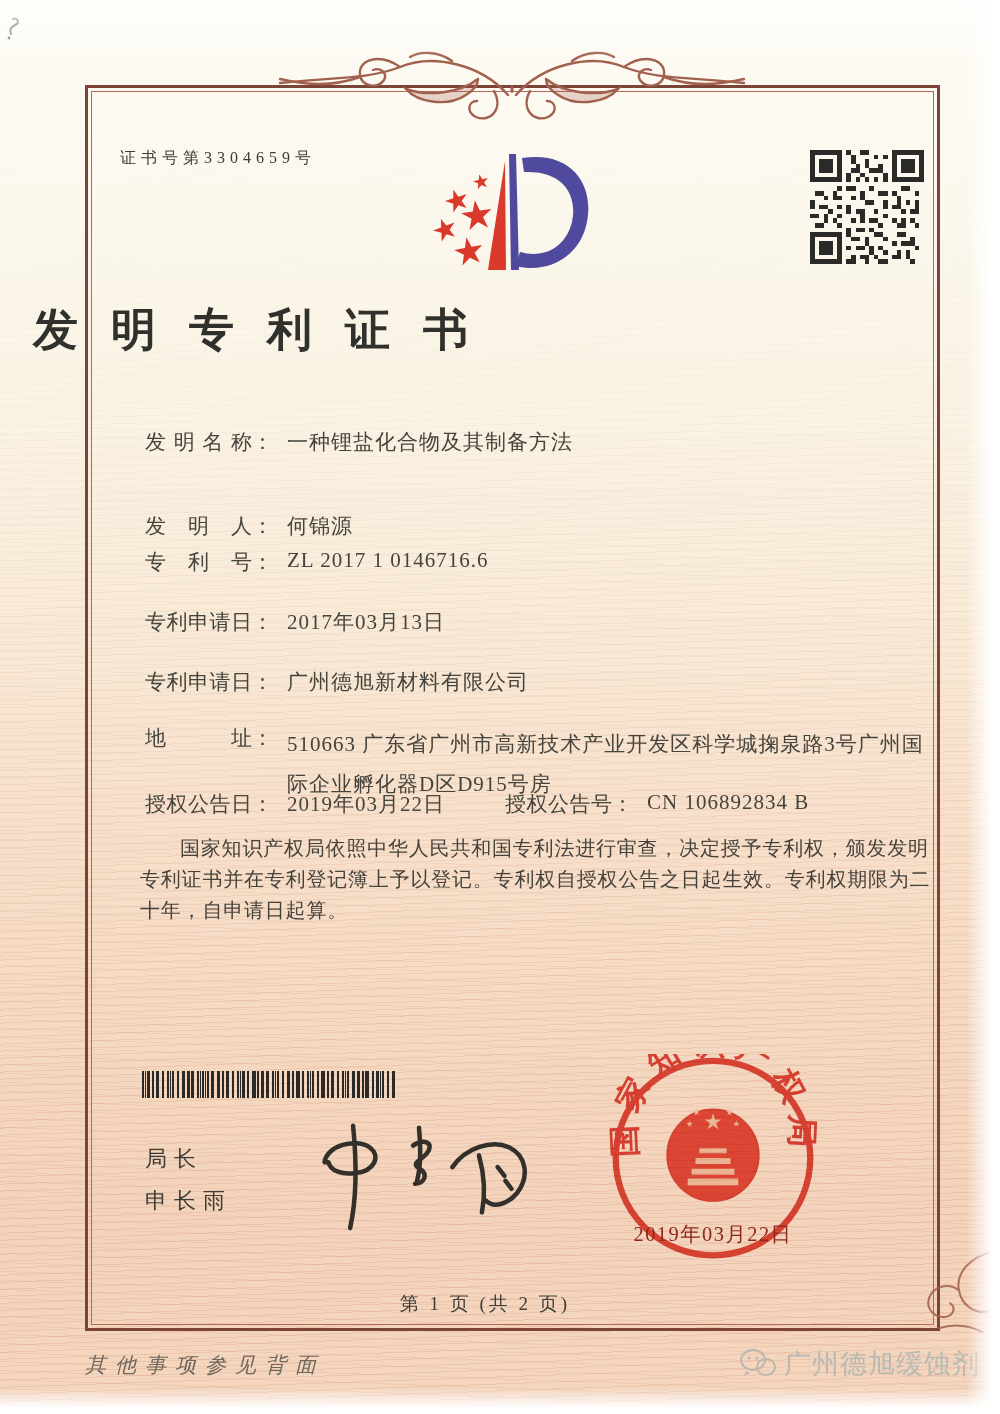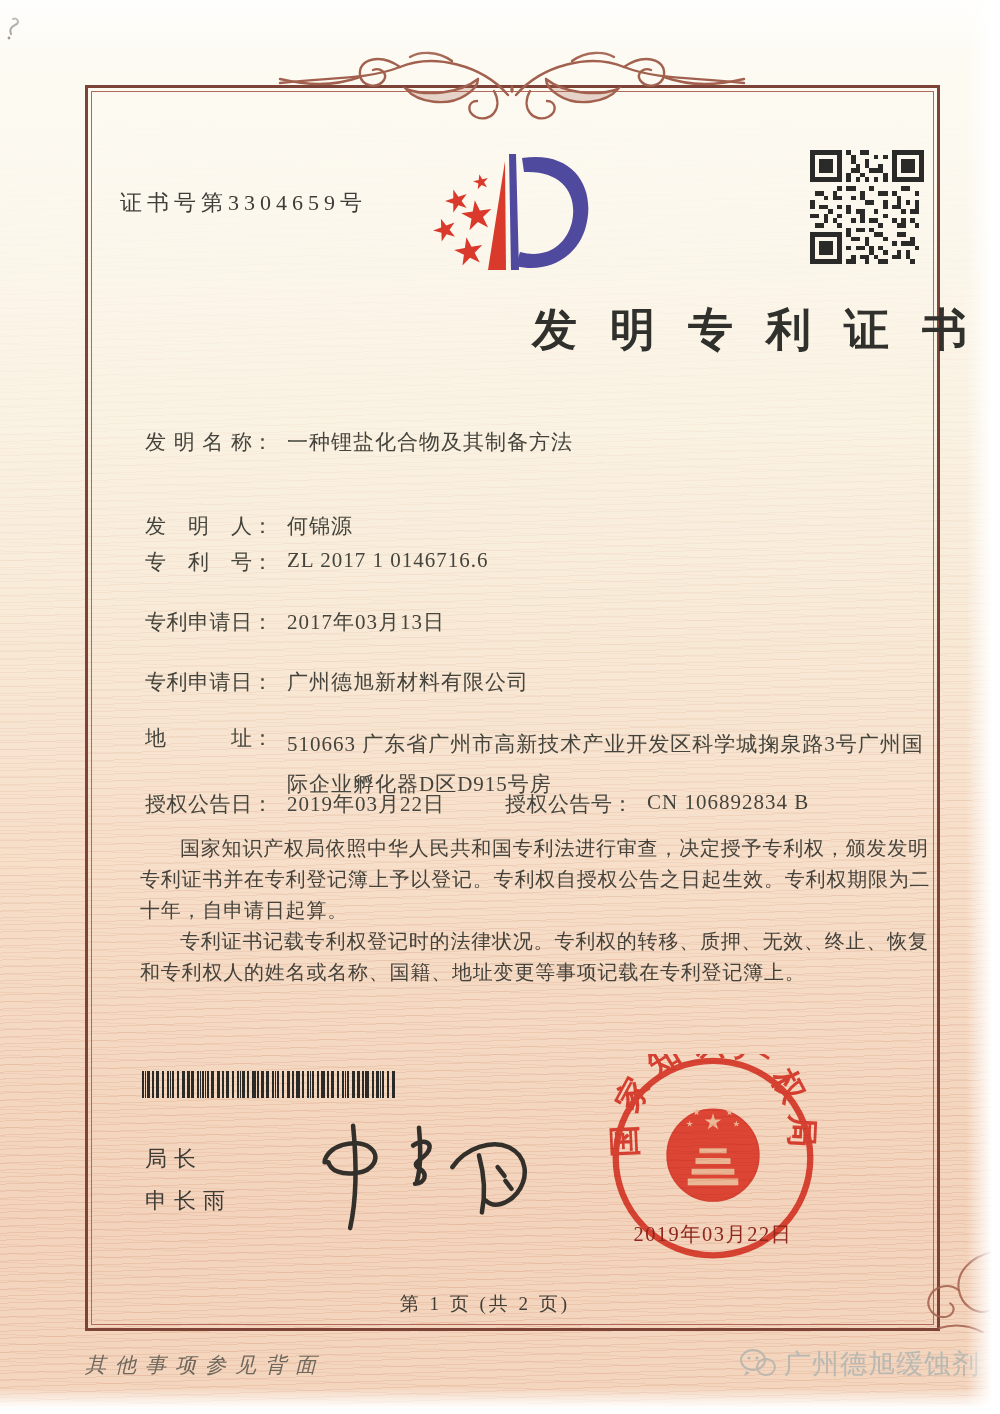--- a/index.html
+++ b/index.html
@@ -35,26 +35,26 @@
     border:3px solid #7e4337;
   }
   .frame-inner{
     position:absolute;left:3px;top:3px;right:3px;bottom:3px;
     border:1px solid #b2685a;
   }
   .ornament-top{position:absolute;left:272px;top:43px;width:480px;height:84px;}
   .ornament-br{position:absolute;left:912px;top:1248px;width:86px;height:86px;opacity:.85;}
   .smudge{position:absolute;left:4px;top:16px;width:26px;height:26px;opacity:.8;}
 
-  .cert-no{position:absolute;left:120px;top:148px;font-size:22px;letter-spacing:5px;color:#3d3c37;margin-top:40px;}
+  .cert-no{position:absolute;left:120px;top:148px;font-size:16px;letter-spacing:5px;color:#3d3c37;}
   .logo{position:absolute;left:424px;top:148px;width:168px;height:126px;}
   .qr{position:absolute;left:810px;top:150px;width:114px;height:114px;}
 
   .title{
-    position:absolute;left:0;top:300px;width:1000px;text-align:right;
+    position:absolute;left:0;top:300px;width:1000px;text-align:left;
     font-size:45px;font-weight:600;color:#30302c;
     letter-spacing:33px;text-indent:33px;
   }
 
   .frow{position:absolute;left:145px;font-size:21px;color:#45443c;white-space:nowrap;}
   .flabel{display:inline-block;width:107px;text-align:justify;text-align-last:justify;vertical-align:top;}
   .fcolon{display:inline-block;margin-right:14px;vertical-align:top;}
   .fvalue{display:inline-block;letter-spacing:1px;vertical-align:top;}
   .frow.addr{white-space:normal;}
   .frow.addr .fvalue{width:648px;line-height:40px;white-space:normal;}
@@ -177,21 +177,20 @@
 </div>
 <div class="frow" style="top:790px">
   <span class="flabel">授权公告日</span><span class="fcolon">：</span><span class="fvalue">2019年03月22日</span>
 </div>
 <div class="frow" style="top:790px;left:505px">
   <span class="flabel">授权公告号</span><span class="fcolon">：</span><span class="fvalue">CN 106892834 B</span>
 </div>
 
 <div class="paras">
   <p>国家知识产权局依照中华人民共和国专利法进行审查，决定授予专利权，颁发发明专利证书并在专利登记簿上予以登记。专利权自授权公告之日起生效。专利权期限为二十年，自申请日起算。</p>
-  <p>专利证书记载专利权登记时的法律状况。专利权的转移、质押、无效、终止、恢复和专利权人的姓名或名称、国籍、地址变更等事项记载在专利登记簿上。</p>
 </div>
 
 <div class="barcode"></div>
 
 <div class="signer-title">局长</div>
 <div class="signer-name">申长雨</div>
 
 <svg class="signature" viewBox="0 0 240 120">
   <g fill="none" stroke="#33302b" stroke-width="4.6" stroke-linecap="round" stroke-linejoin="round">
     <path d="M26,47 C28,30 58,22 72,32 C84,41 76,56 58,58 C44,60 32,56 30,47 Z"></path>

